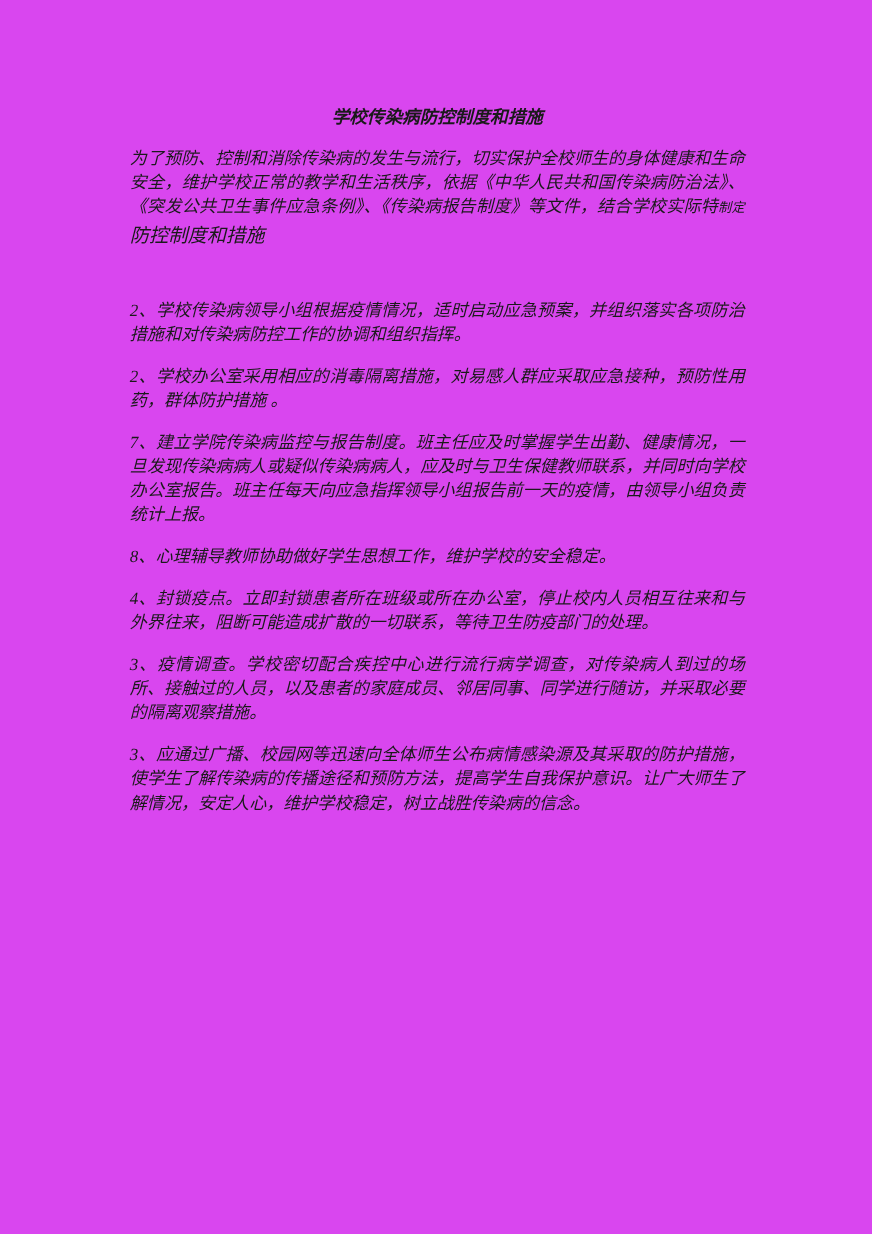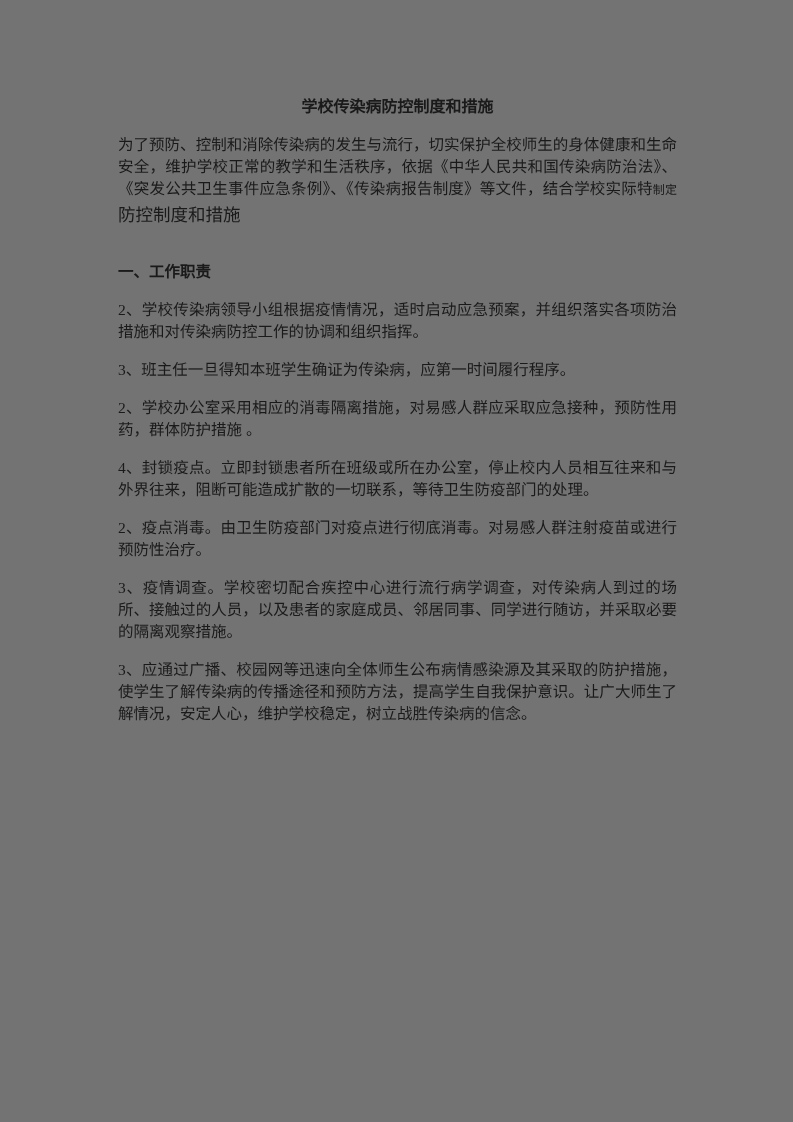--- a/index.html
+++ b/index.html
@@ -30,52 +30,51 @@
     font-family: "DejaVu Sans", "Liberation Sans", sans-serif;
   }
   .para {
     font-size: 15.5px;
     line-height: 22px;
     margin: 0 0 16px 0;
     text-align: justify;
     word-break: break-all;
   }
   .intro {
-    margin-bottom: 32px;
+    margin-bottom: 44px;
   }
   .intro-small {
     font-size: 12px;
   }
   .intro-large {
     font-size: 17.5px;
     line-height: 28px;
   }
   .sec-heading {
     font-size: 15.5px;
     line-height: 22px;
     font-weight: bold;
     margin: 0 0 16px 0;
     text-align: left;
     font-family: "DejaVu Sans", "Liberation Sans", sans-serif;
   }
 </style>
 </head>
 <body style="background: rgb(255, 255, 255);">
 
-<div class="page" style="color: rgb(26, 26, 26); background: #737373;">
+<div class="page" style="color: rgb(26, 26, 26); background: #d946ef; font-style: italic;">
 
   <h1 class="doc-title">学校传染病防控制度和措施</h1>
 
   <p class="para intro"><span>为了预防、控制和消除传染病的发生与流行，切实保护全校师生的身体健康和生命安全，维护学校正常的教学和生活秩序，依据《中华人民共和国传染病防治法》、《突发公共卫生事件应急条例》、《传染病报告制度》等文件，结合学校实际特</span><span class="intro-small">制定</span><span class="intro-large">防控制度和措施</span></p>
 
-  <h2 class="sec-heading">一、工作职责</h2>
 
   <p class="para">2、学校传染病领导小组根据疫情情况，适时启动应急预案，并组织落实各项防治措施和对传染病防控工作的协调和组织指挥。</p>
-  <p class="para">3、班主任一旦得知本班学生确证为传染病，应第一时间履行程序。</p>
   <p class="para">2、学校办公室采用相应的消毒隔离措施，对易感人群应采取应急接种，预防性用药，群体防护措施 。</p>
+  <p class="para">7、建立学院传染病监控与报告制度。班主任应及时掌握学生出勤、健康情况，一旦发现传染病病人或疑似传染病病人，应及时与卫生保健教师联系，并同时向学校办公室报告。班主任每天向应急指挥领导小组报告前一天的疫情，由领导小组负责统计上报。</p>
+  <p class="para">8、心理辅导教师协助做好学生思想工作，维护学校的安全稳定。</p>
 
 
   <p class="para">4、封锁疫点。立即封锁患者所在班级或所在办公室，停止校内人员相互往来和与外界往来，阻断可能造成扩散的一切联系，等待卫生防疫部门的处理。</p>
-  <p class="para">2、疫点消毒。由卫生防疫部门对疫点进行彻底消毒。对易感人群注射疫苗或进行预防性治疗。</p>
   <p class="para">3、疫情调查。学校密切配合疾控中心进行流行病学调查，对传染病人到过的场所、接触过的人员，以及患者的家庭成员、邻居同事、同学进行随访，并采取必要的隔离观察措施。</p>
   <p class="para">3、应通过广播、校园网等迅速向全体师生公布病情感染源及其采取的防护措施，使学生了解传染病的传播途径和预防方法，提高学生自我保护意识。让广大师生了解情况，安定人心，维护学校稳定，树立战胜传染病的信念。</p>
 
 </div>
 
 </body></html>

